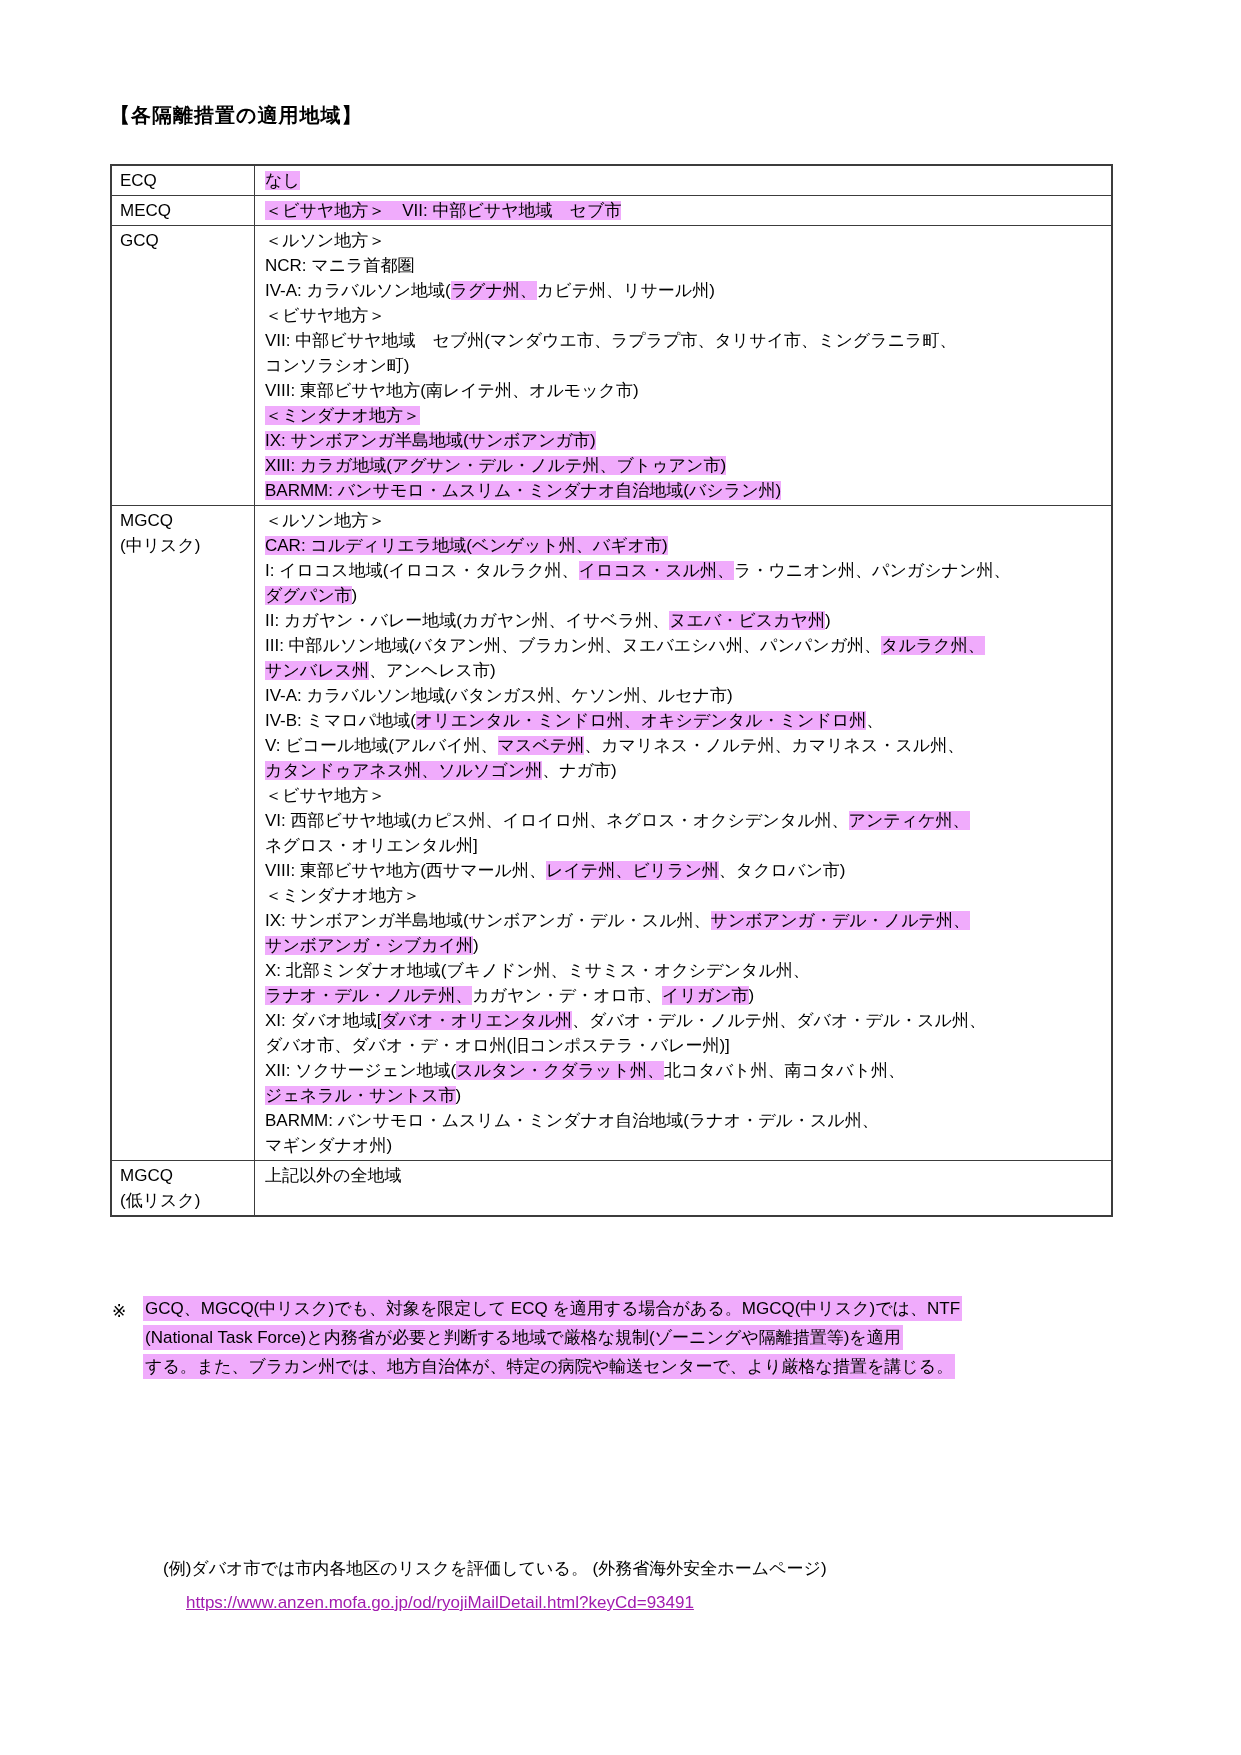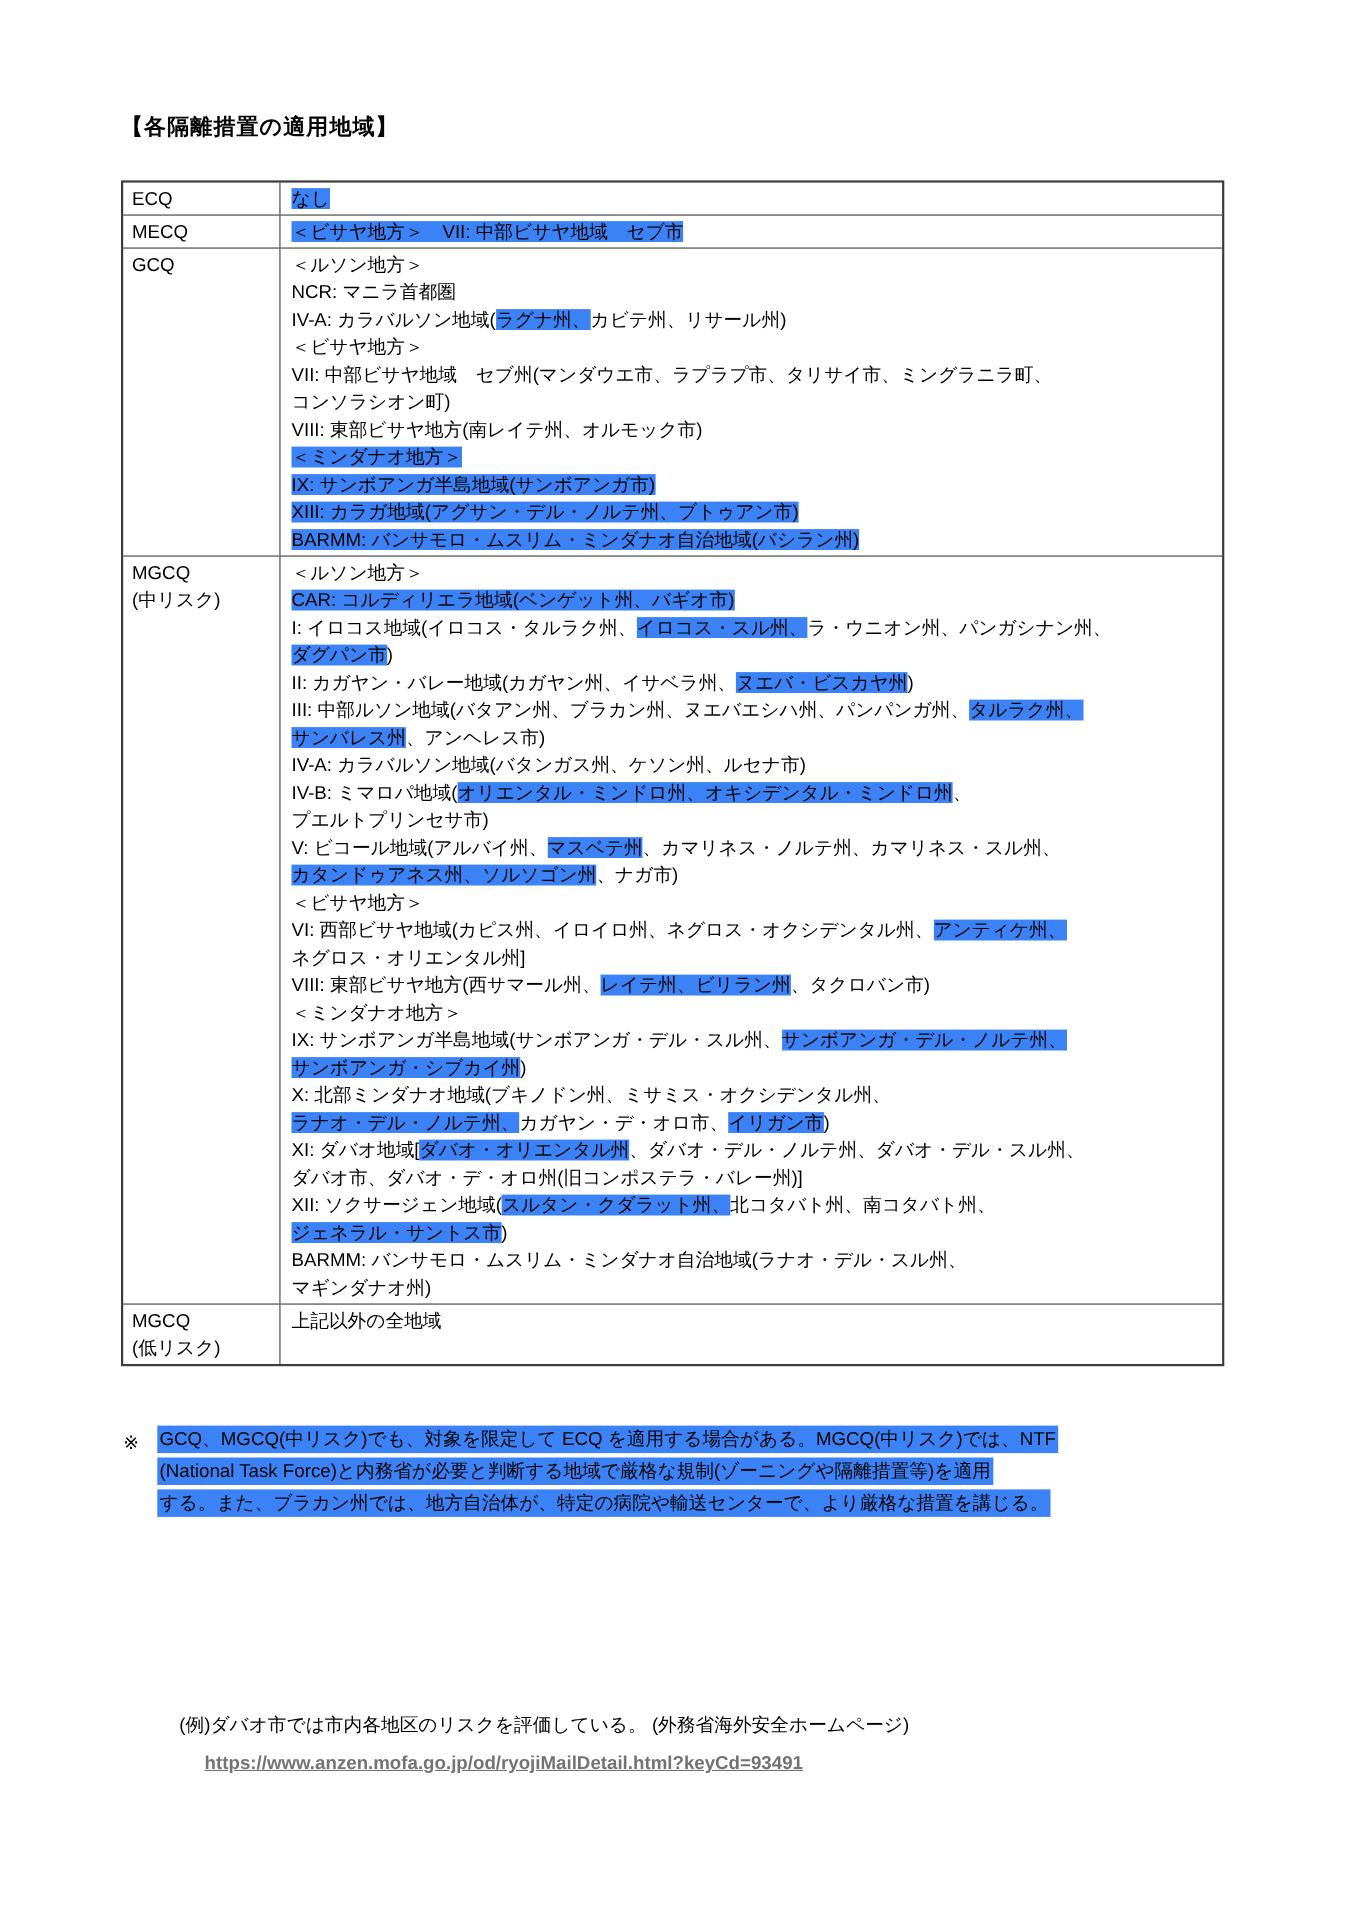--- a/index.html
+++ b/index.html
@@ -6,27 +6,27 @@
   body{width:1241px;height:1755px;font-family:"Liberation Sans","DejaVu Sans",sans-serif;color:#000;}
   .page{position:relative;width:1241px;height:1755px;background:#fff;overflow:hidden;}
   .title{position:absolute;left:110px;top:102px;font-size:20px;font-weight:600;letter-spacing:1px;margin:0;text-align:center;}
   .qtable{position:absolute;left:110px;top:164px;width:1003px;border:2px solid #3c3c3c;box-sizing:border-box;}
   .trow{display:flex;border-bottom:1.5px solid #3c3c3c;}
   .trow:last-child{border-bottom:none;}
   .label-cell{width:143px;flex:0 0 143px;border-right:1.5px solid #3c3c3c;padding:2px 8px;box-sizing:border-box;}
   .content-cell{flex:1;padding:2px 10px;box-sizing:border-box;}
   .line{line-height:25px;font-size:17px;white-space:nowrap;}
   .label-line{line-height:25px;font-size:17px;white-space:nowrap;}
-  .hl{background:#3b82f6;}
+  .hl{background:#f0abfc;}
   .footnote{position:absolute;left:110px;top:1294px;width:1020px;padding-left:33px;box-sizing:border-box;}
   .fn-marker{position:absolute;left:2px;top:3px;font-size:17px;line-height:29px;}
   .fn-line{line-height:29px;font-size:17px;white-space:nowrap;}
   .fn-line .hl{padding:3px 2px;}
   .example{position:absolute;left:163px;top:1556px;font-size:17px;line-height:25px;white-space:nowrap;}
-  .doc-link{position:absolute;left:186px;top:1590px;font-size:17px;line-height:25px;color:#737373;text-decoration:underline;white-space:nowrap;font-weight:bold;}
+  .doc-link{position:absolute;left:186px;top:1590px;font-size:17px;line-height:25px;color:#a21caf;text-decoration:underline;white-space:nowrap;}
 </style>
 </head>
 <body>
 
 <div class="page">
   <h1 class="title">【各隔離措置の適用地域】</h1>
 
   <div class="qtable" id="qtable">
       <div class="trow">
         <div class="label-cell">
@@ -70,21 +70,20 @@
         <div class="content-cell">
           <div class="line"><span>＜ルソン地方＞</span></div>
           <div class="line"><span class="hl">CAR: コルディリエラ地域(ベンゲット州、バギオ市)</span></div>
           <div class="line"><span>I: イロコス地域(イロコス・タルラク州、</span><span class="hl">イロコス・スル州、</span><span>ラ・ウニオン州、パンガシナン州、</span></div>
           <div class="line"><span class="hl">ダグパン市</span><span>)</span></div>
           <div class="line"><span>II: カガヤン・バレー地域(カガヤン州、イサベラ州、</span><span class="hl">ヌエバ・ビスカヤ州</span><span>)</span></div>
           <div class="line"><span>III: 中部ルソン地域(バタアン州、ブラカン州、ヌエバエシハ州、パンパンガ州、</span><span class="hl">タルラク州、</span></div>
           <div class="line"><span class="hl">サンバレス州</span><span>、アンヘレス市)</span></div>
           <div class="line"><span>IV-A: カラバルソン地域(バタンガス州、ケソン州、ルセナ市)</span></div>
           <div class="line"><span>IV-B: ミマロパ地域(</span><span class="hl">オリエンタル・ミンドロ州、オキシデンタル・ミンドロ州</span><span>、</span></div>
-          <div class="line"><span>プエルトプリンセサ市)</span></div>
           <div class="line"><span>V: ビコール地域(アルバイ州、</span><span class="hl">マスベテ州</span><span>、カマリネス・ノルテ州、カマリネス・スル州、</span></div>
           <div class="line"><span class="hl">カタンドゥアネス州、ソルソゴン州</span><span>、ナガ市)</span></div>
           <div class="line"><span>＜ビサヤ地方＞</span></div>
           <div class="line"><span>VI: 西部ビサヤ地域(カピス州、イロイロ州、ネグロス・オクシデンタル州、</span><span class="hl">アンティケ州、</span></div>
           <div class="line"><span>ネグロス・オリエンタル州]</span></div>
           <div class="line"><span>VIII: 東部ビサヤ地方(西サマール州、</span><span class="hl">レイテ州、ビリラン州</span><span>、タクロバン市)</span></div>
           <div class="line"><span>＜ミンダナオ地方＞</span></div>
           <div class="line"><span>IX: サンボアンガ半島地域(サンボアンガ・デル・スル州、</span><span class="hl">サンボアンガ・デル・ノルテ州、</span></div>
           <div class="line"><span class="hl">サンボアンガ・シブカイ州</span><span>)</span></div>
           <div class="line"><span>X: 北部ミンダナオ地域(ブキノドン州、ミサミス・オクシデンタル州、</span></div>

